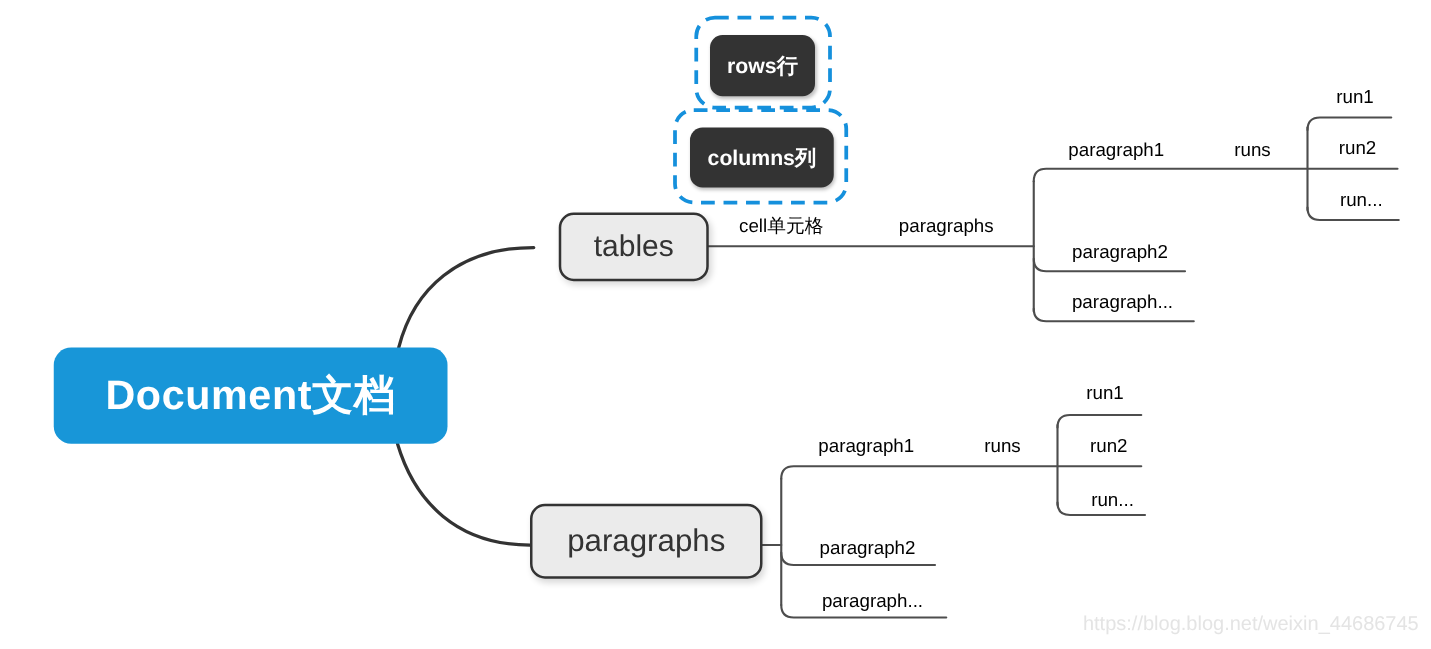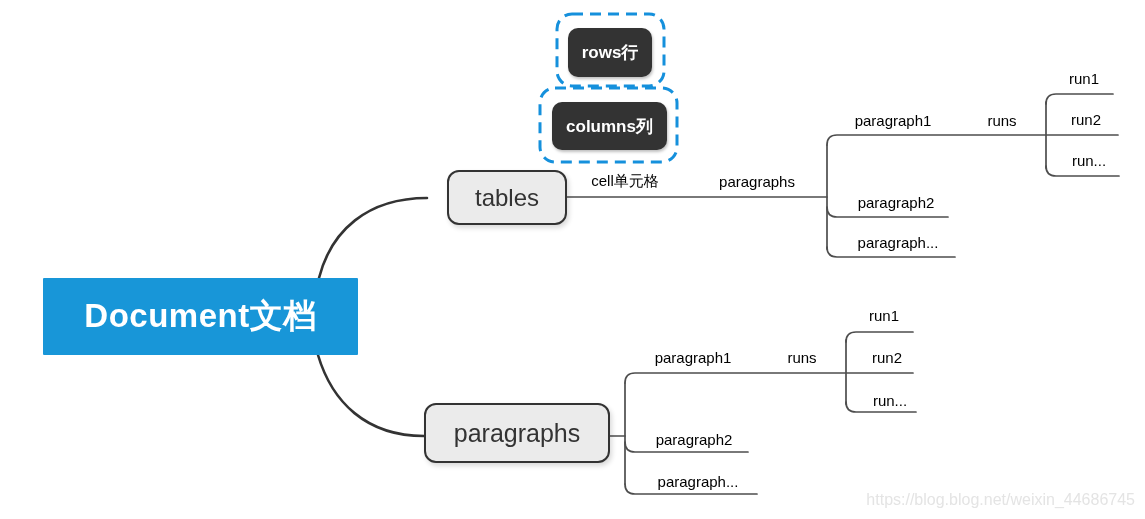--- a/index.html
+++ b/index.html
@@ -8,21 +8,21 @@
     font-family:"Liberation Sans","DejaVu Sans",sans-serif; overflow:hidden;
   }
   .canvas svg.wires { position:absolute; left:0; top:0; z-index:0; }
   .wires path, .wires rect { fill:none; }
   .ln   { stroke:var(--line,#4d4d4d); stroke-width:1.7; stroke-linecap:round; }
   .curve{ stroke:var(--curve,#333333); stroke-width:2.6; stroke-linecap:round; }
   .selrect { stroke:var(--selection-blue,#1590dc); stroke-width:3; stroke-dasharray:11 7; }
 
   .node { position:absolute; display:flex; align-items:center; justify-content:center;
           box-sizing:border-box; z-index:2; white-space:nowrap; }
-  .node-root { background:var(--root-blue,#1896d8); border-radius:1px;
+  .node-root { background:var(--root-blue,#1896d8); border-radius:14px;
                color:#ffffff; font-weight:bold; font-size:33px; letter-spacing:0.5px; }
   .node-gray { background:var(--gray-fill,#ebebeb); border:2.5px solid var(--curve,#333333);
                border-radius:12px; color:#333333; font-weight:500;
                box-shadow:2px 3px 5px rgba(0,0,0,0.15); }
   .node-dark { background:var(--dark-node,#333333); border-radius:10px;
                color:#ffffff; font-weight:bold; font-size:17px;
                box-shadow:1px 2px 3px rgba(0,0,0,0.25); }
 
   .lbl { position:absolute; transform:translate(-50%,-50%); z-index:1;
          font-size:15px; color:#000000; white-space:nowrap; }

